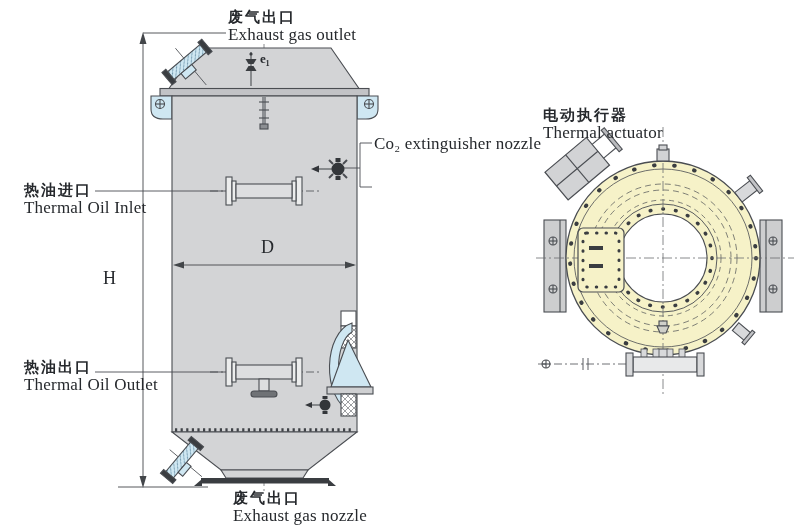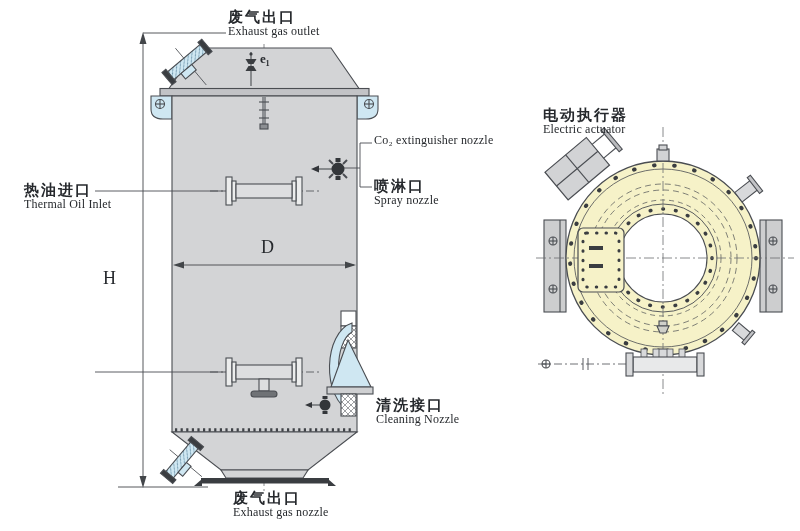--- a/index.html
+++ b/index.html
@@ -1,21 +1,21 @@
 <!DOCTYPE html>
 <html><head>
 <meta charset="utf-8">
 <style>
   html,body{margin:0;padding:0;background:#ffffff;}
   .canvas{position:relative;width:800px;height:531px;background:#ffffff;overflow:hidden;
           font-family:"Liberation Serif",serif;color:#2c2f33;}
   .drawing{position:absolute;left:0;top:0;}
   .label{position:absolute;white-space:nowrap;line-height:1.15;}
   .zh{font-family:"Liberation Sans",sans-serif;font-weight:700;font-size:15px;letter-spacing:2px;color:#26292d;}
-  .en{font-family:"Liberation Serif",serif;font-size:12px;color:#26292d;letter-spacing:0.2px;}
+  .en{font-family:"Liberation Serif",serif;font-size:17px;color:#26292d;letter-spacing:0.2px;}
   .dim{font-family:"Liberation Serif",serif;font-size:18px;color:#26292d;}
   .small-dim{font-family:"Liberation Serif",serif;font-size:13px;color:#26292d;font-weight:bold;}
 </style>
 </head>
 <body>
 
 <div class="canvas">
 
   <svg class="drawing" width="800" height="531" viewBox="0 0 800 531">
     <defs>
@@ -257,34 +257,30 @@
   </div>
 
   <div class="label dim" style="left:103px;top:268px">H</div>
   <div class="label dim" style="left:261px;top:237px">D</div>
   <div class="label small-dim" style="left:260px;top:52px">e₁</div>
 
   <div class="label" style="left:374px;top:134px">
     <div class="en">Co₂ extinguisher nozzle</div>
   </div>
 
-  <div class="label" style="left:374px;top:177px">
-    <div class="zh">喷淋口</div>
-    <div class="en">Spray nozzle</div>
-  </div>
-
-
-  <div class="label" style="left:376px;top:396px">
-    <div class="zh">清洗接口</div>
-    <div class="en">Cleaning Nozzle</div>
-  </div>
+
+  <div class="label" style="left:24px;top:358px">
+    <div class="zh">热油出口</div>
+    <div class="en">Thermal Oil Outlet</div>
+  </div>
+
 
   <div class="label" style="left:233px;top:489px">
     <div class="zh">废气出口</div>
     <div class="en">Exhaust gas nozzle</div>
   </div>
 
   <div class="label" style="left:543px;top:106px">
     <div class="zh">电动执行器</div>
-    <div class="en">Electric actuator</div>
+    <div class="en">Thermal actuator</div>
   </div>
 
 </div>
 
 </body></html>

